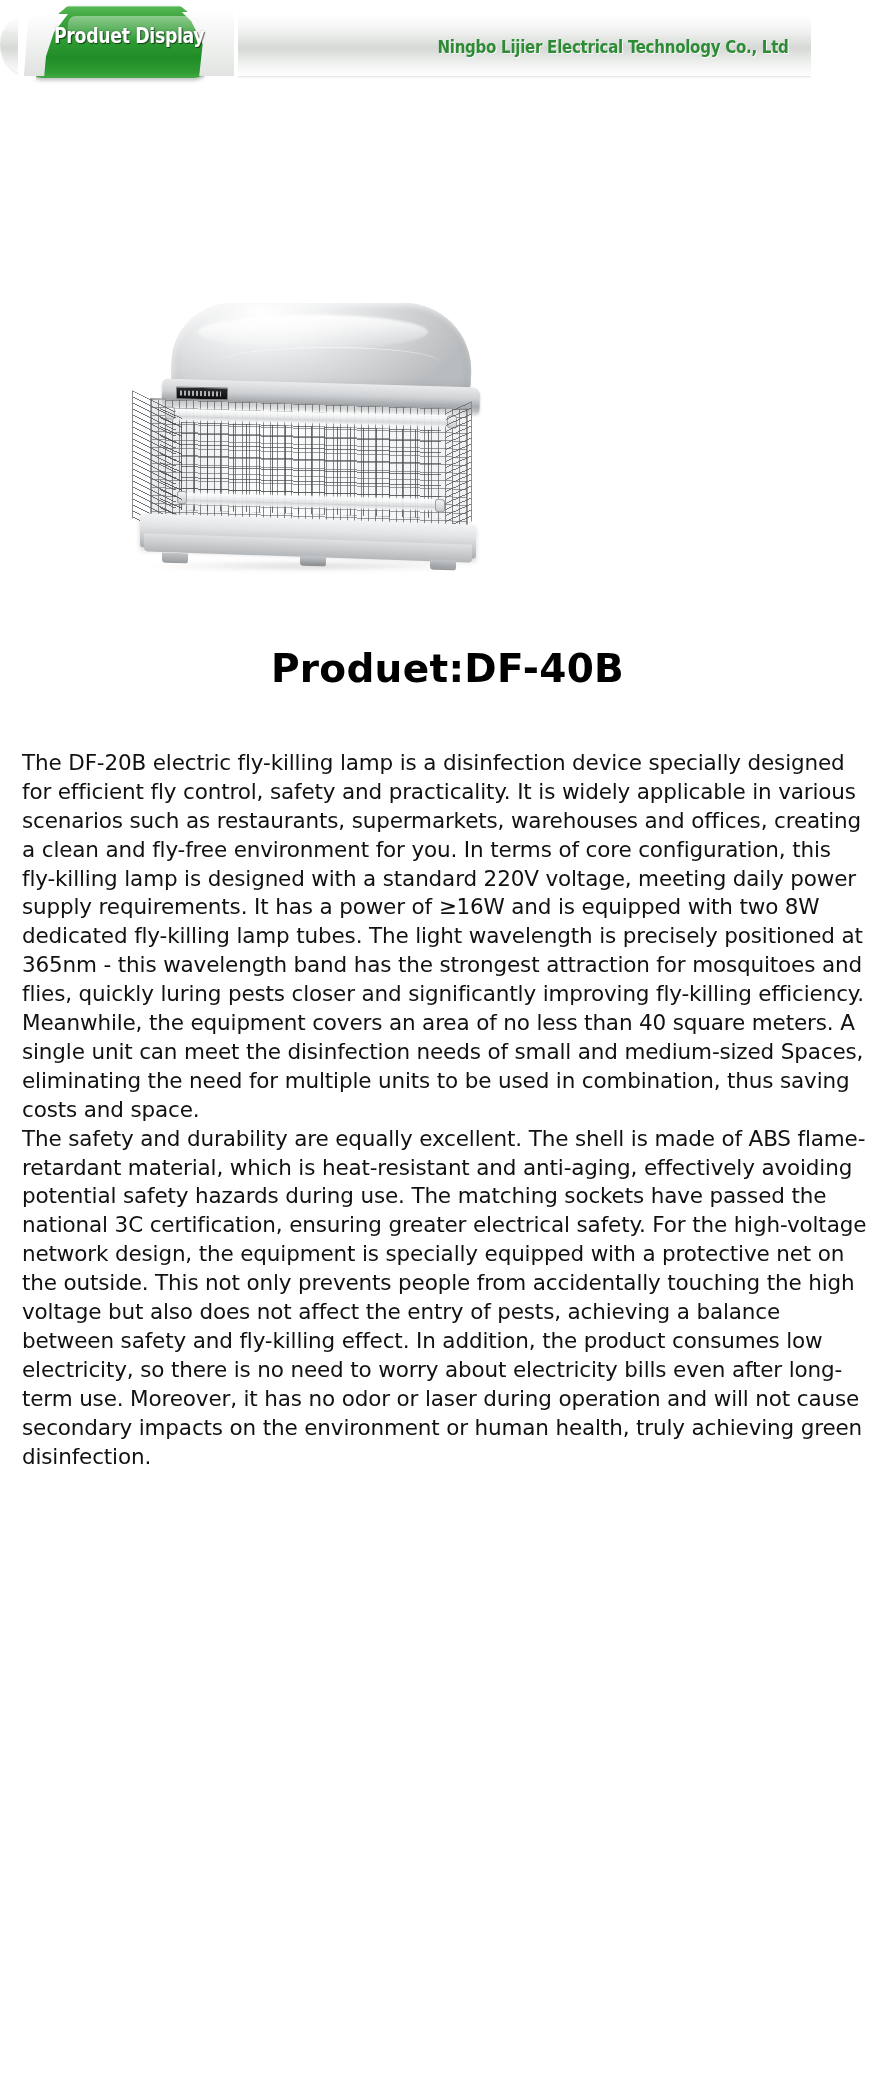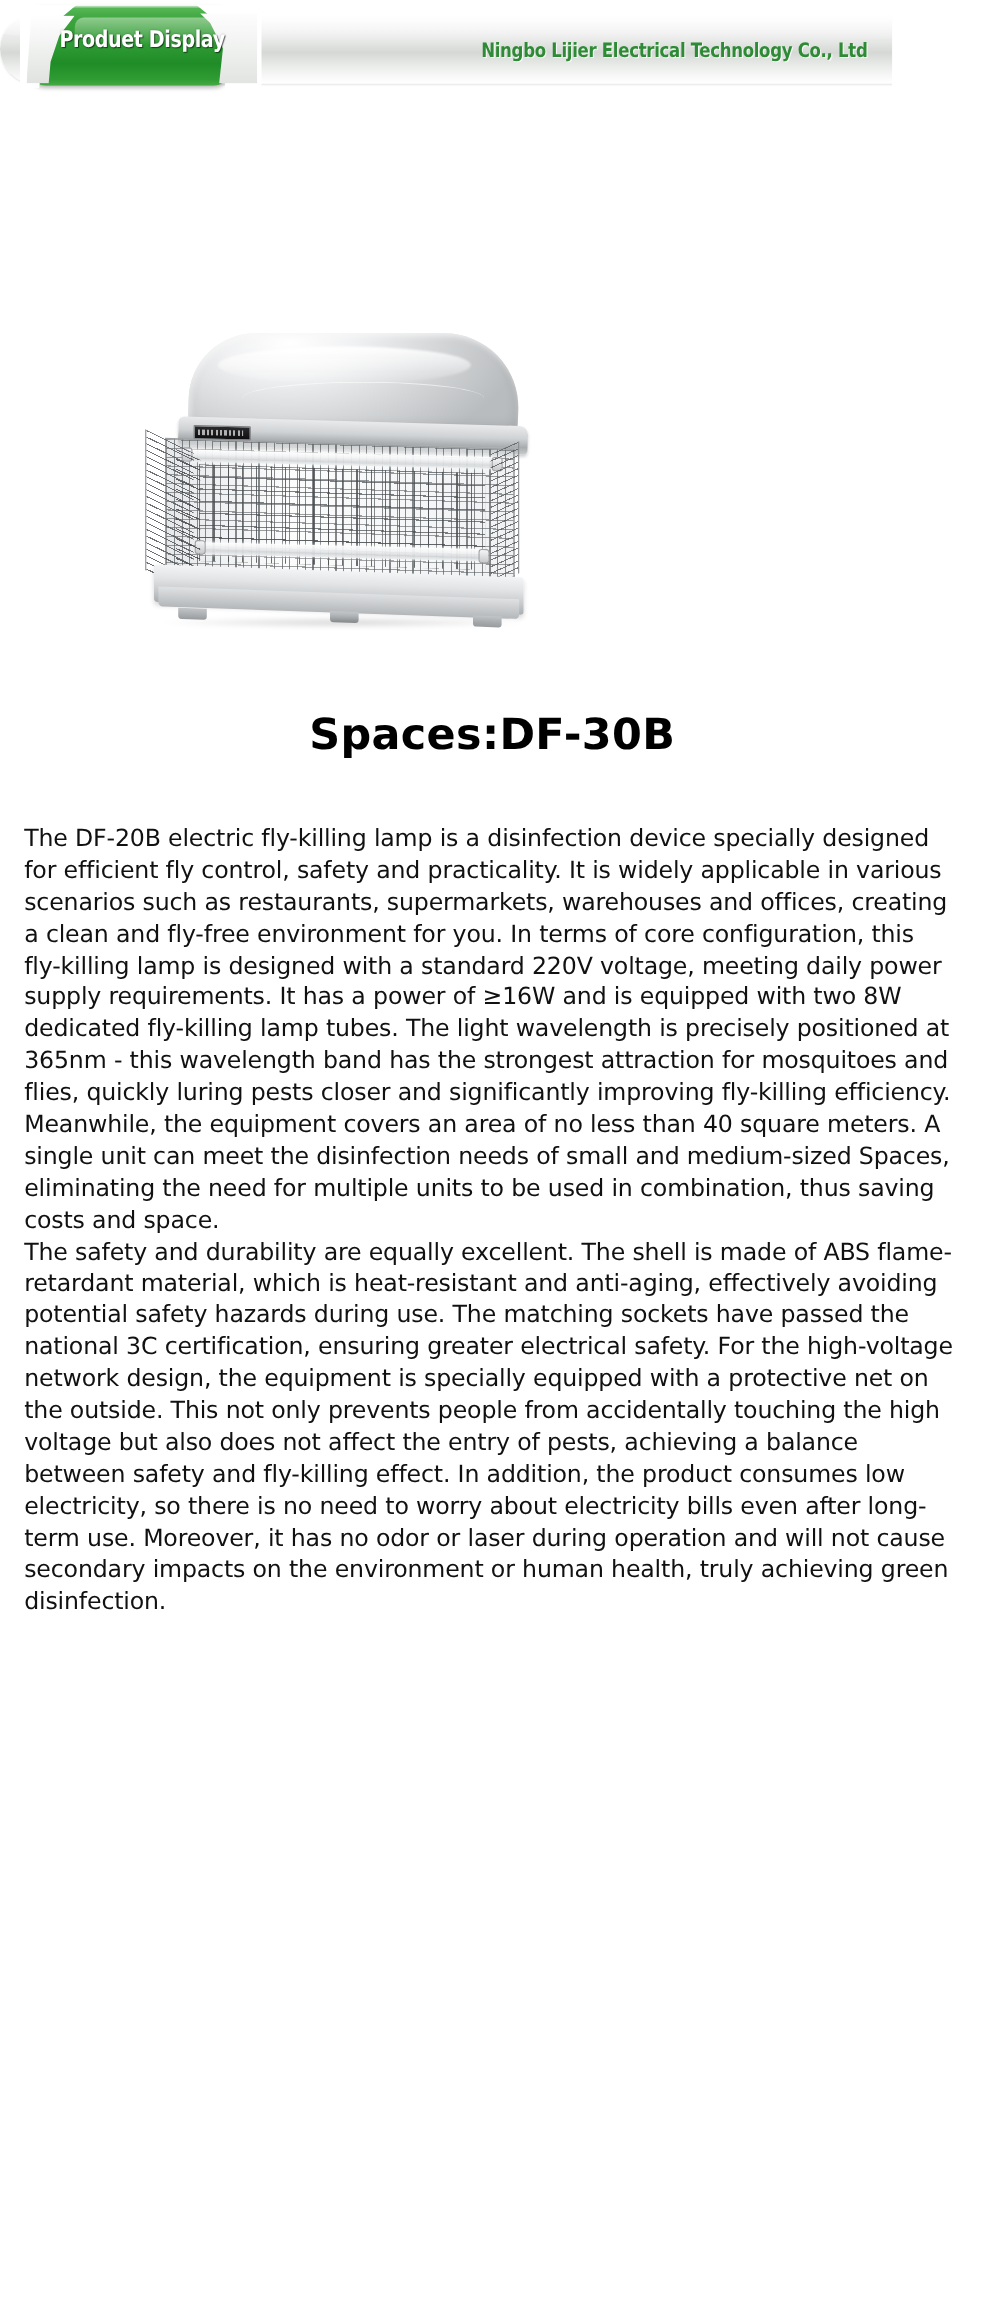--- a/index.html
+++ b/index.html
@@ -379,19 +379,19 @@
     <div class="base"></div>
     <div class="base-front"></div>
     <div class="foot f1"></div>
     <div class="foot f2"></div>
     <div class="foot f3"></div>
     <div class="shadow-pad"></div>
   </div>
 </div>
 
 <h1 class="product-title">
-  <span>Spaces</span><span class="colon">:</span><span>DF-30B</span>
+  <span>Produet</span><span class="colon">:</span><span>DF-40B</span>
 </h1>
 
 <div class="body-copy">
   <p>The DF-20B electric fly-killing lamp is a disinfection device specially designed for efficient fly control, safety and practicality. It is widely applicable in various scenarios such as restaurants, supermarkets, warehouses and offices, creating a clean and fly-free environment for you. In terms of core configuration, this fly-killing lamp is designed with a standard 220V voltage, meeting daily power supply requirements. It has a power of ≥16W and is equipped with two 8W dedicated fly-killing lamp tubes. The light wavelength is precisely positioned at 365nm - this wavelength band has the strongest attraction for mosquitoes and flies, quickly luring pests closer and significantly improving fly-killing efficiency. Meanwhile, the equipment covers an area of no less than 40 square meters. A single unit can meet the disinfection needs of small and medium-sized Spaces, eliminating the need for multiple units to be used in combination, thus saving costs and space.</p>
   <p>The safety and durability are equally excellent. The shell is made of ABS flame-retardant material, which is heat-resistant and anti-aging, effectively avoiding potential safety hazards during use. The matching sockets have passed the national 3C certification, ensuring greater electrical safety. For the high-voltage network design, the equipment is specially equipped with a protective net on the outside. This not only prevents people from accidentally touching the high voltage but also does not affect the entry of pests, achieving a balance between safety and fly-killing effect. In addition, the product consumes low electricity, so there is no need to worry about electricity bills even after long-term use. Moreover, it has no odor or laser during operation and will not cause secondary impacts on the environment or human health, truly achieving green disinfection.</p>
 </div>
 
 </body></html>

